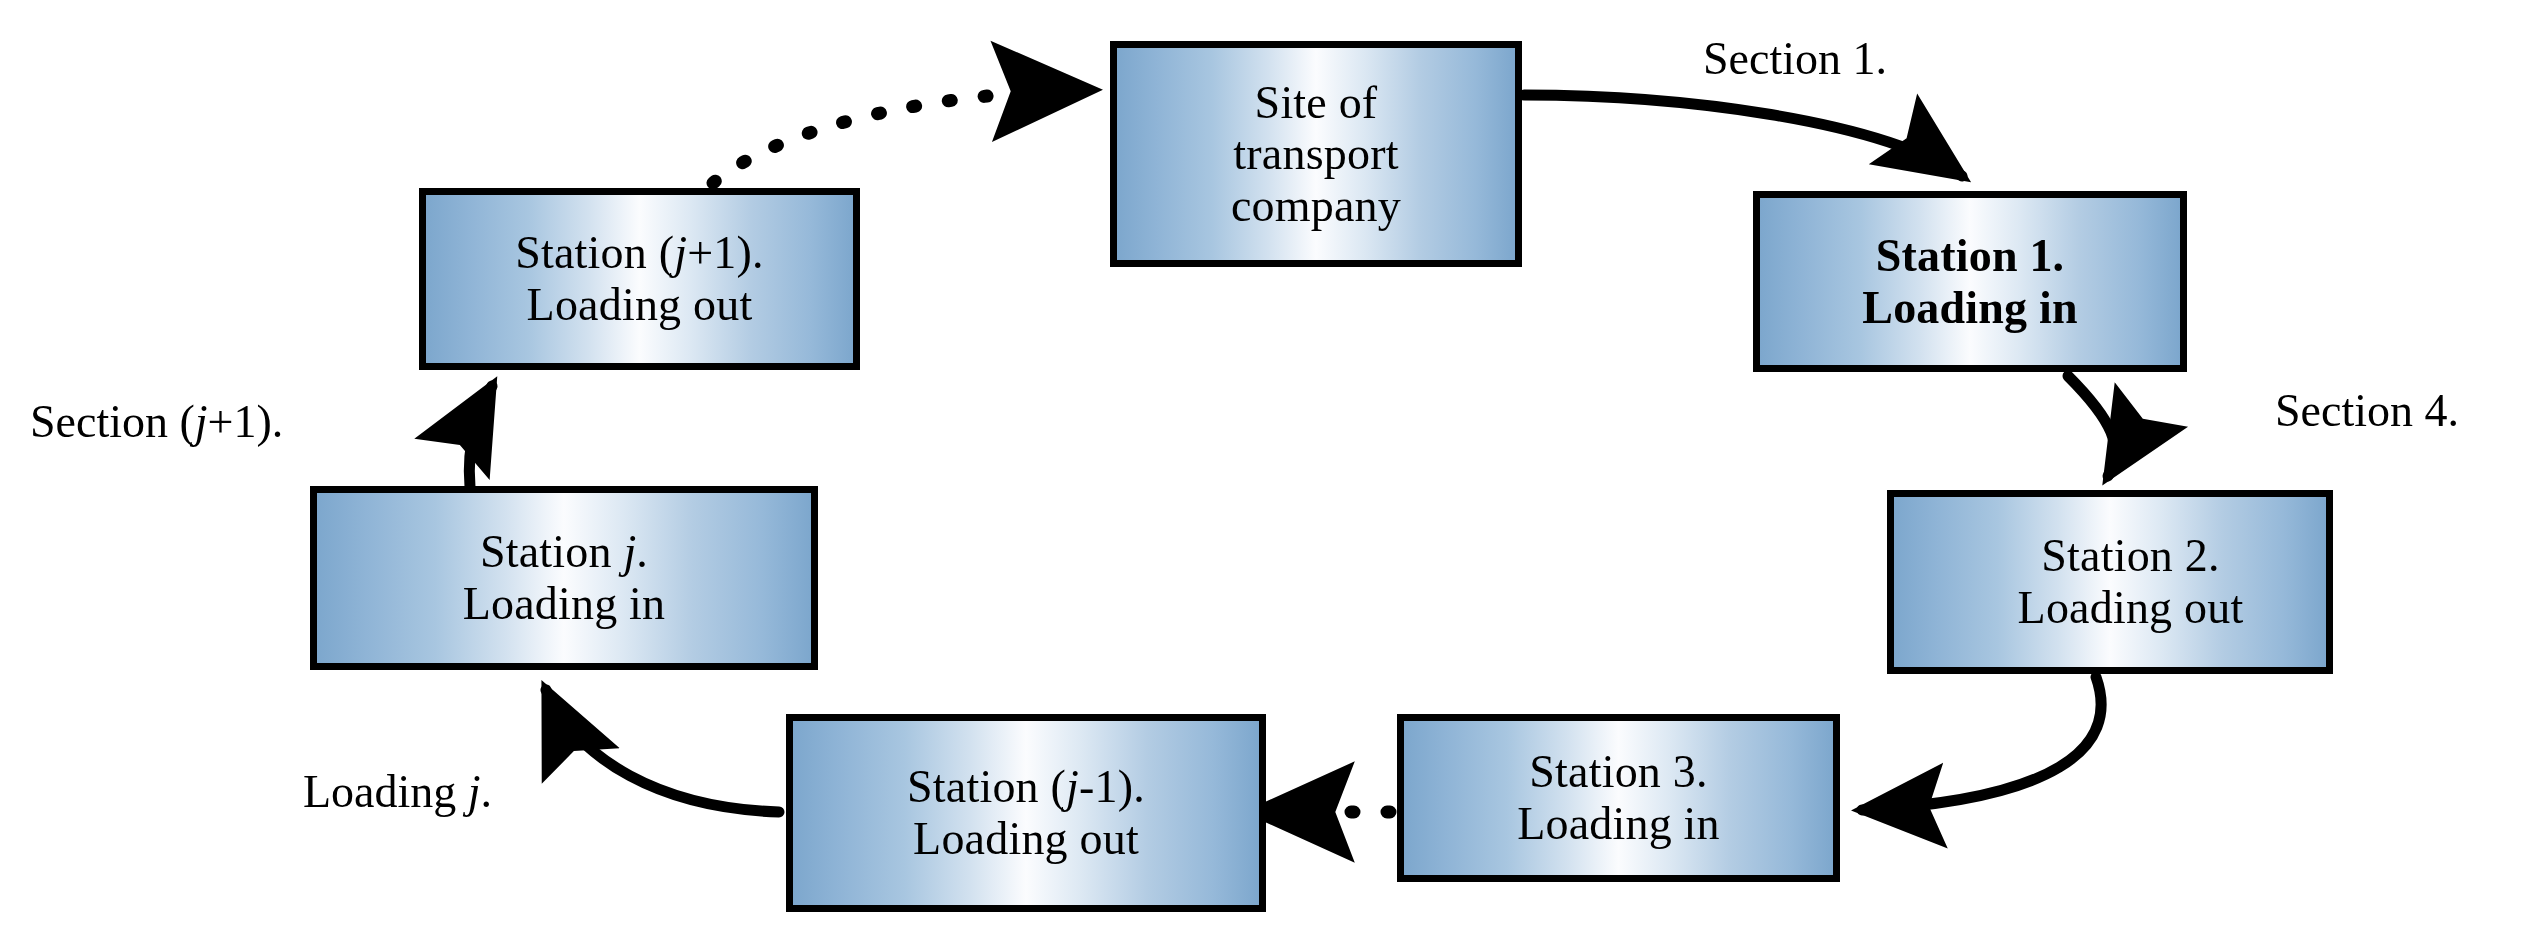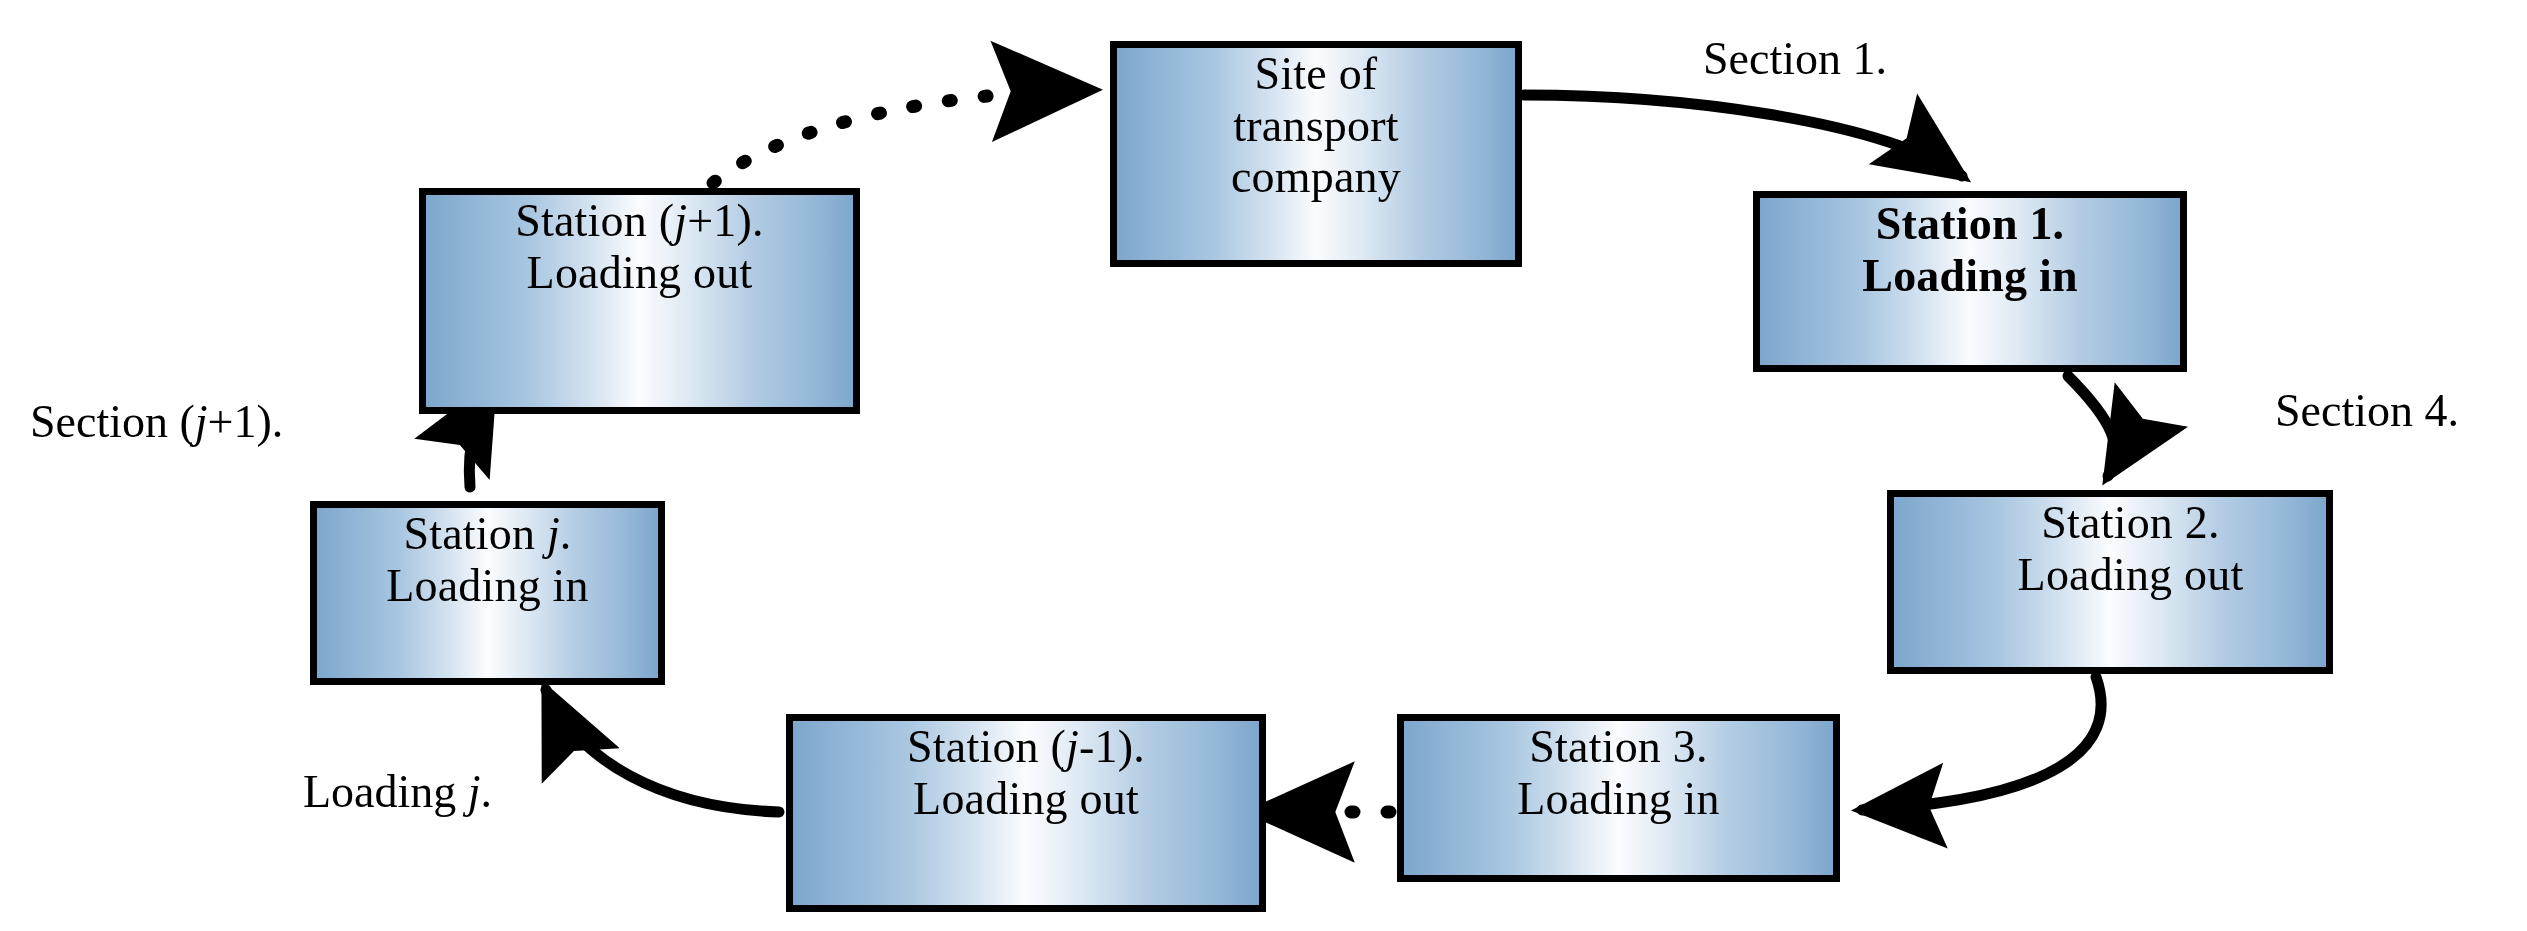--- a/index.html
+++ b/index.html
@@ -27,21 +27,21 @@
         #a8c6e0 24%,
         #d2e1ef 38%,
         #fbfcfe 50%,
         #dce8f3 62%,
         #b3cce3 76%,
         #96b9d9 90%,
         #7da7cd 100%);
     display: flex;
     flex-direction: column;
     align-items: center;
-    justify-content: flex-start;
+    justify-content: center;
     text-align: center;
     color: #000000;
     line-height: 1.12;
     font-size: 46px;
     letter-spacing: 0.2px;
     z-index: 3;
   }
   .node .ln { display: block; white-space: nowrap; }
   .node em { font-style: italic; }
 
@@ -112,26 +112,26 @@
   <div class="node" style="left:1397px; top:714px; width:443px; height:168px;">
     <span class="ln">Station 3.</span>
     <span class="ln">Loading in</span>
   </div>
 
   <div class="node" style="left:786px; top:714px; width:480px; height:198px;">
     <span class="ln"><span>Station (</span><em>j</em><span>-1).</span></span>
     <span class="ln">Loading out</span>
   </div>
 
-  <div class="node" style="left:310px; top:501px; width:355px; height:184px;">
+  <div class="node" style="left:310px; top:486px; width:508px; height:184px;">
     <span class="ln"><span>Station </span><em>j</em><span>.</span></span>
     <span class="ln">Loading in</span>
   </div>
 
-  <div class="node" style="left:419px; top:188px; width:441px; height:226px;">
+  <div class="node" style="left:419px; top:188px; width:441px; height:182px;">
     <span class="ln"><span>Station (</span><em>j</em><span>+1).</span></span>
     <span class="ln">Loading out</span>
   </div>
 
   <div class="slabel" style="left:1703px; top:8px;margin-top:24px;">Section 1.</div>
 
   <div class="slabel" style="left:2275px; top:384px;">Section 4.</div>
 
   <div class="slabel" style="left:303px; top:765px;"><span>Loading </span><em>j</em><span>.</span></div>
 

